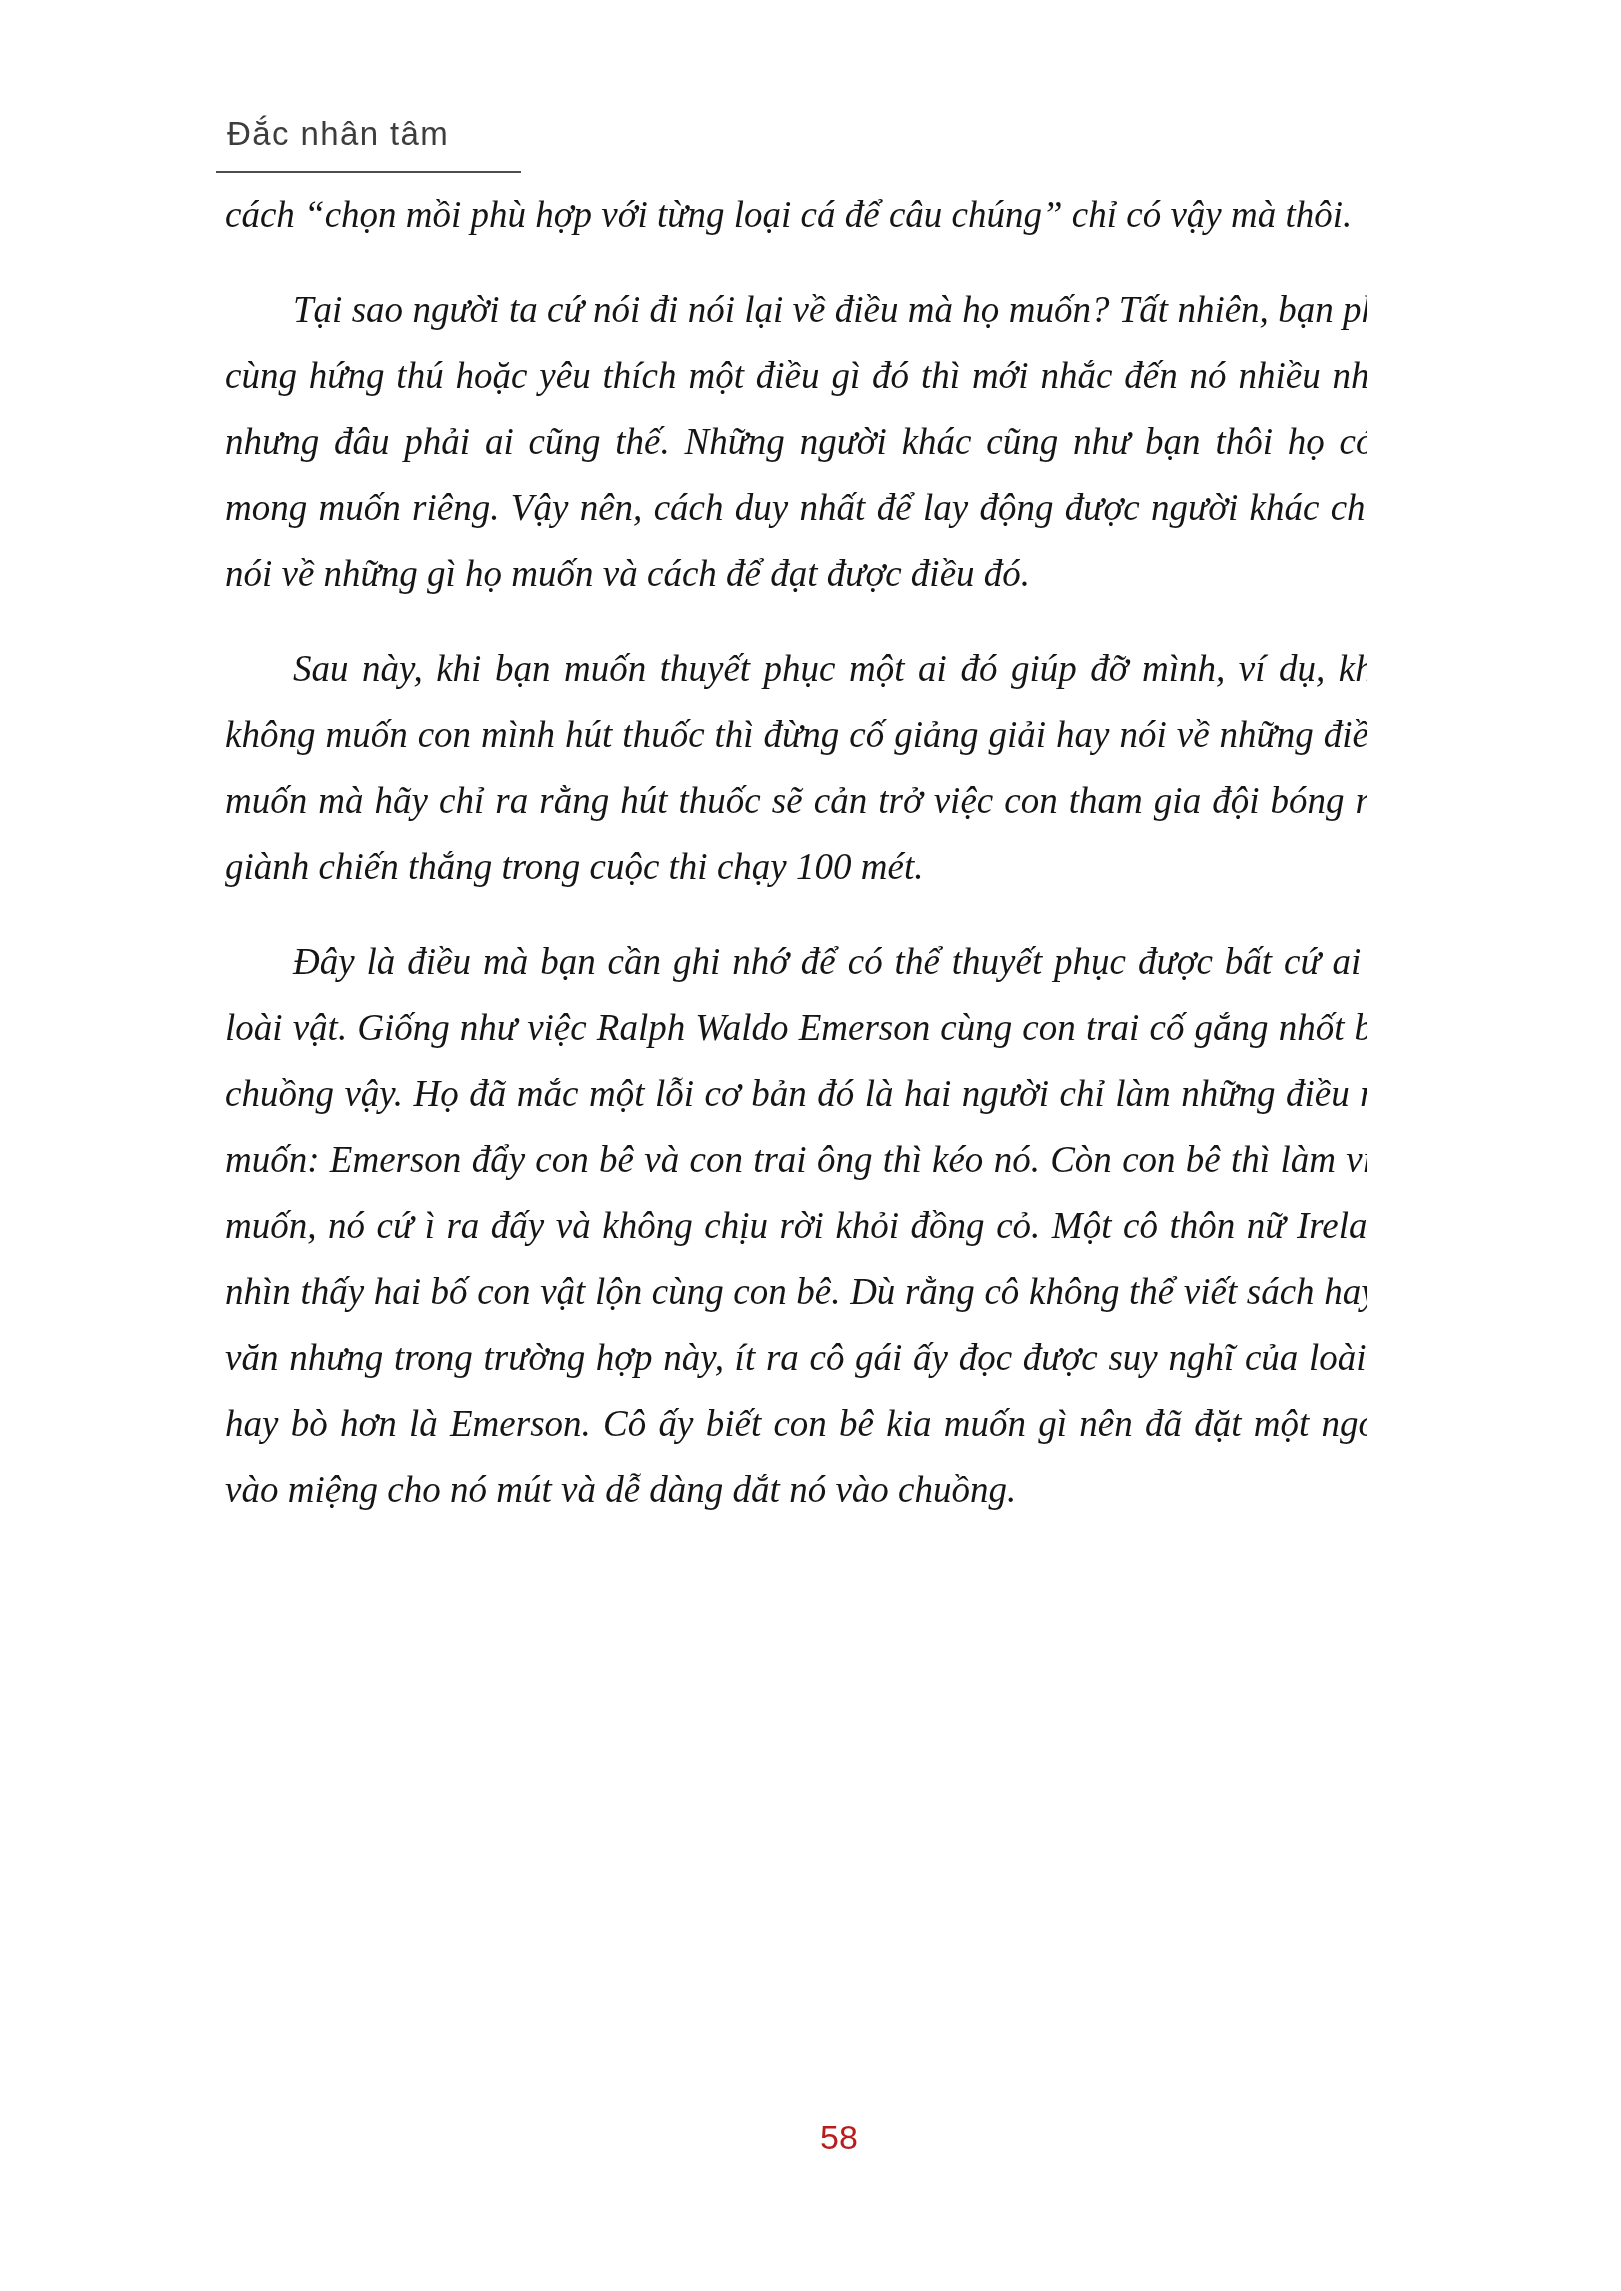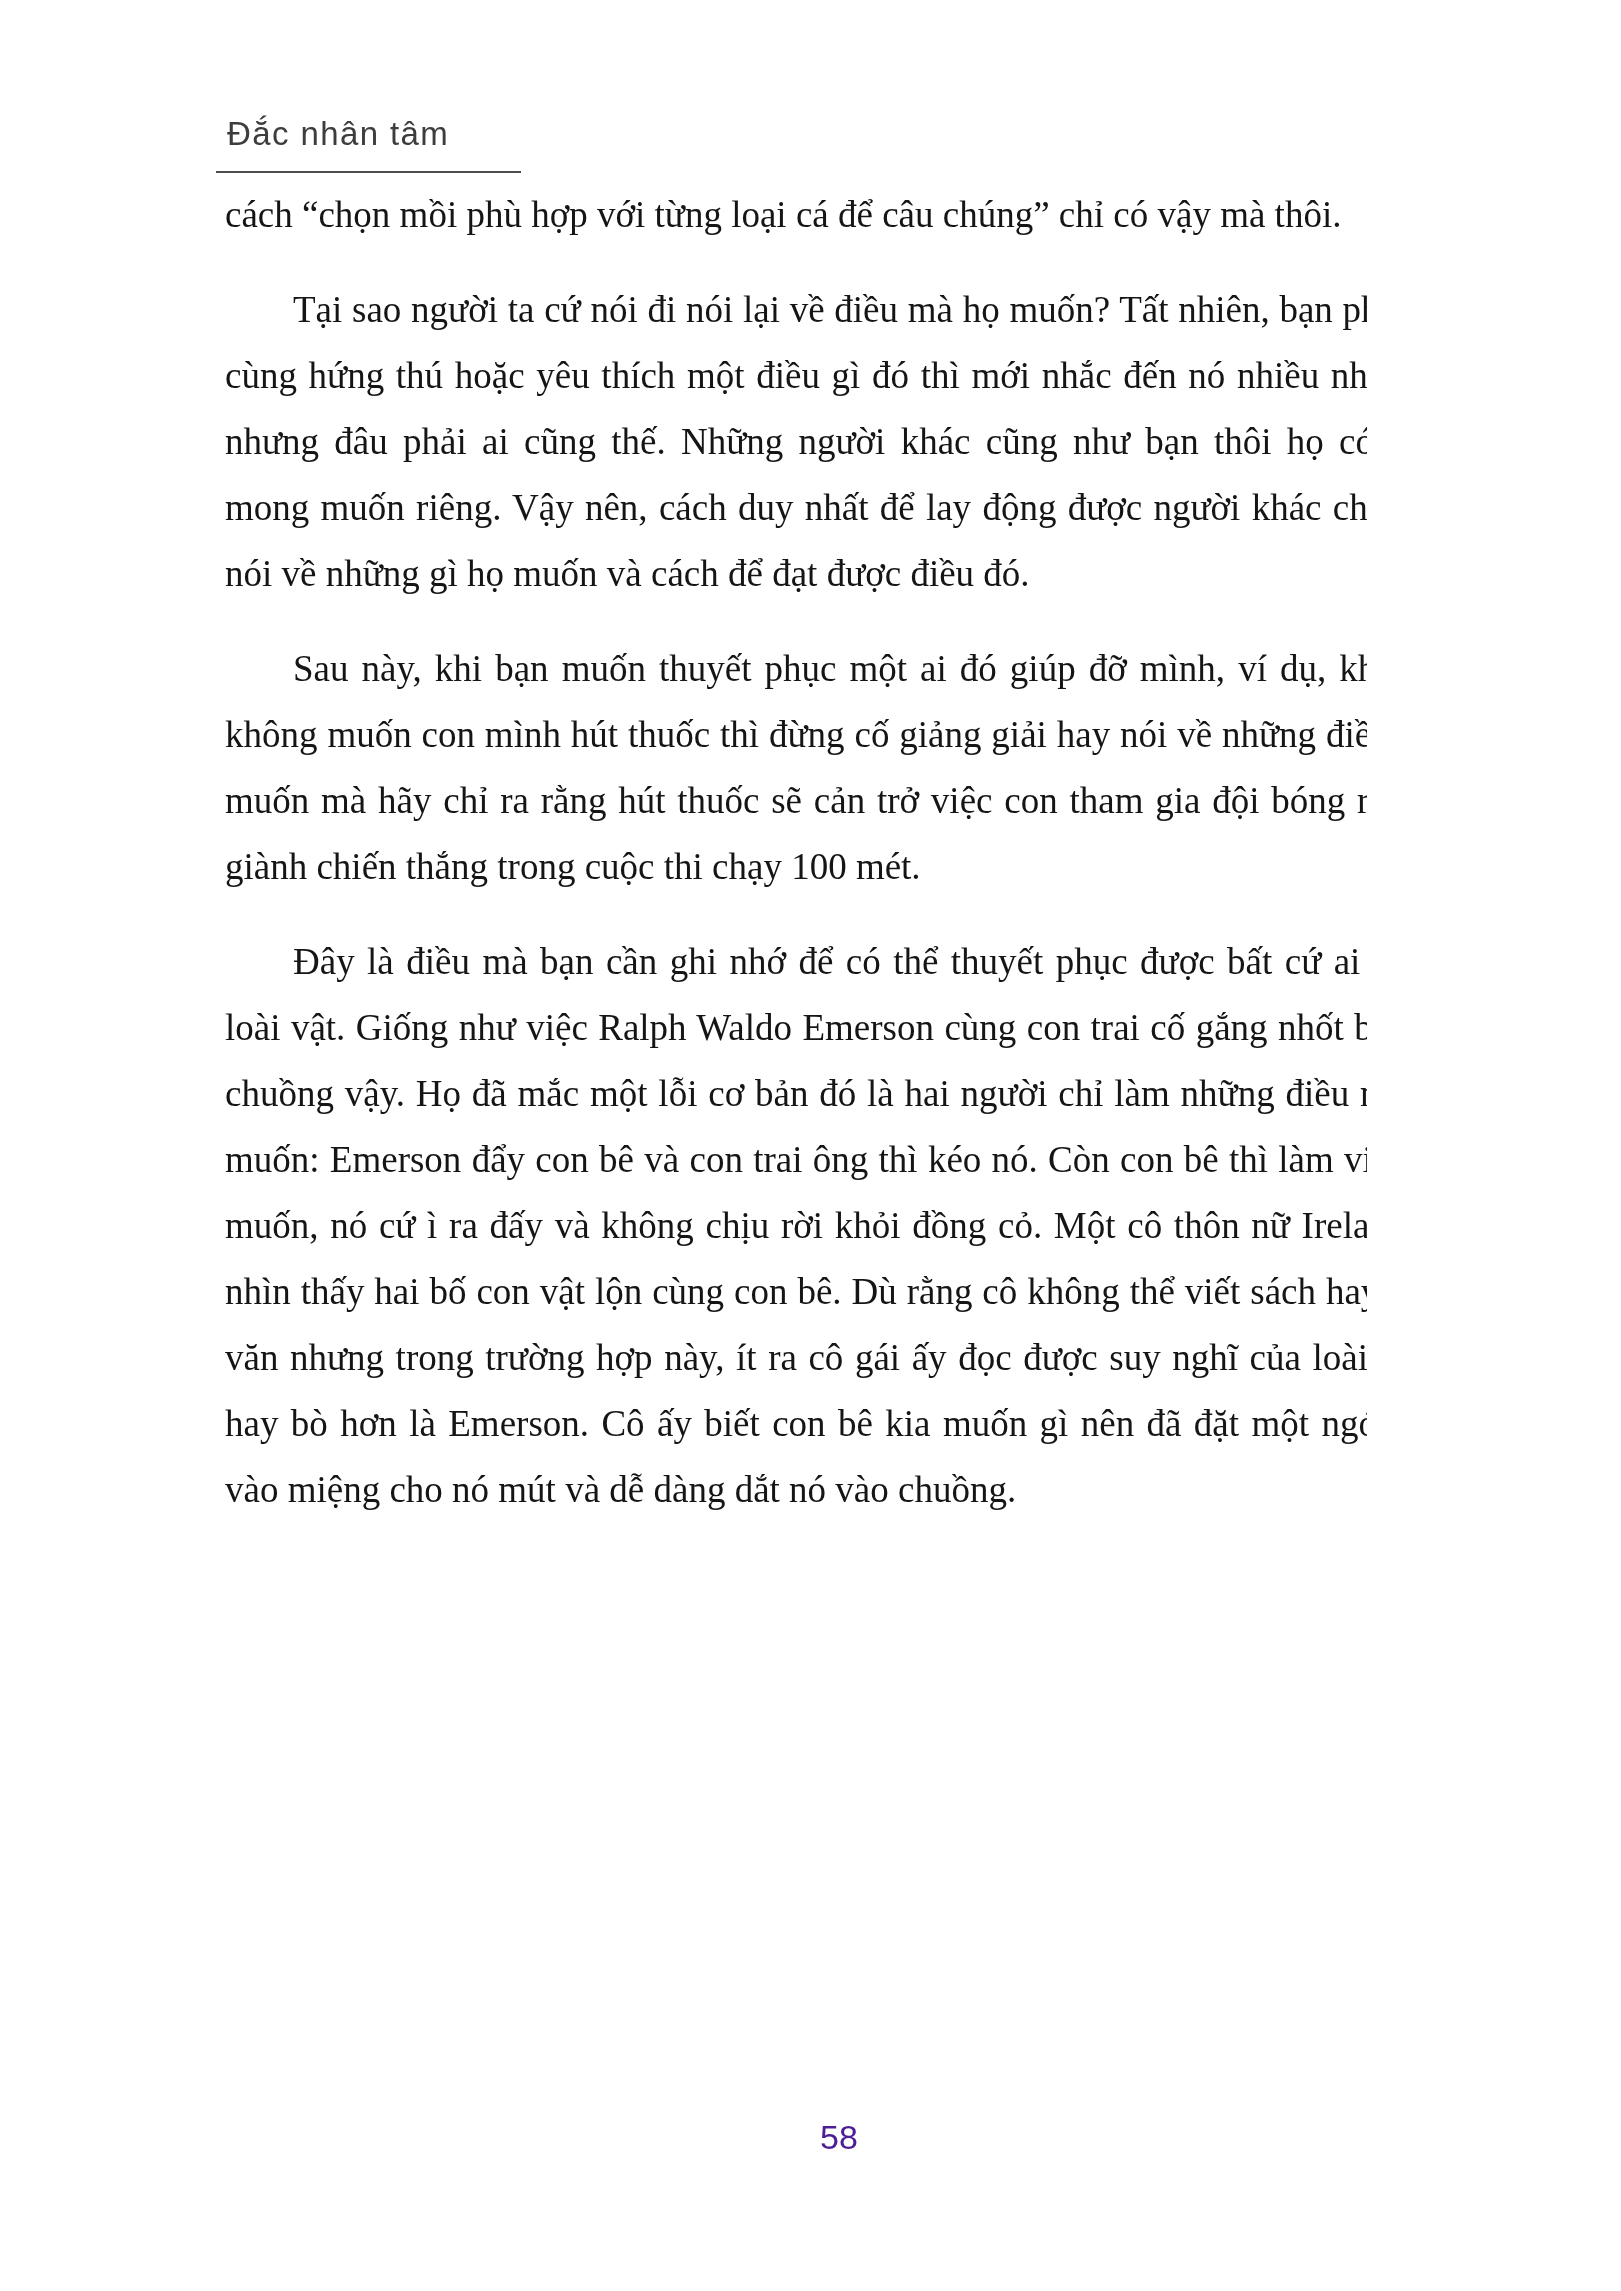--- a/index.html
+++ b/index.html
@@ -41,33 +41,34 @@
     width: 1228px;
     font-size: 37px;
     line-height: 66px;
     color: #151515;
     text-align: justify;
     text-justify: inter-word;
   }
   .body-text p {
     margin: 0 0 29px 0;
     text-indent: 68px;
+    font-style: italic;
   }
   .body-text p.no-indent {
     text-indent: 0;
   }
   .page-number {
     position: absolute;
     top: 2118px;
     left: 225px;
     width: 1228px;
     text-align: center;
     font-family: "Liberation Sans", sans-serif;
     font-size: 34px;
-    color: #4c1d95;
+    color: #b91c1c;
   }
 </style>
 </head>
 <body>
 
 <div class="page">
 
   <div class="running-head">Đắc nhân tâm</div>
 
   <div class="head-rule"></div>

